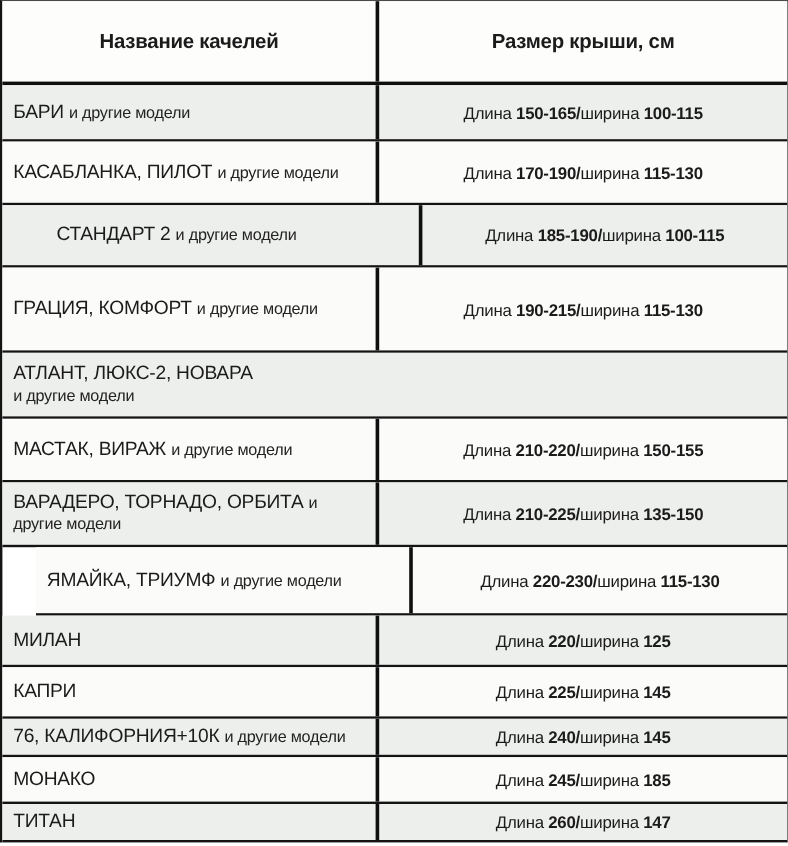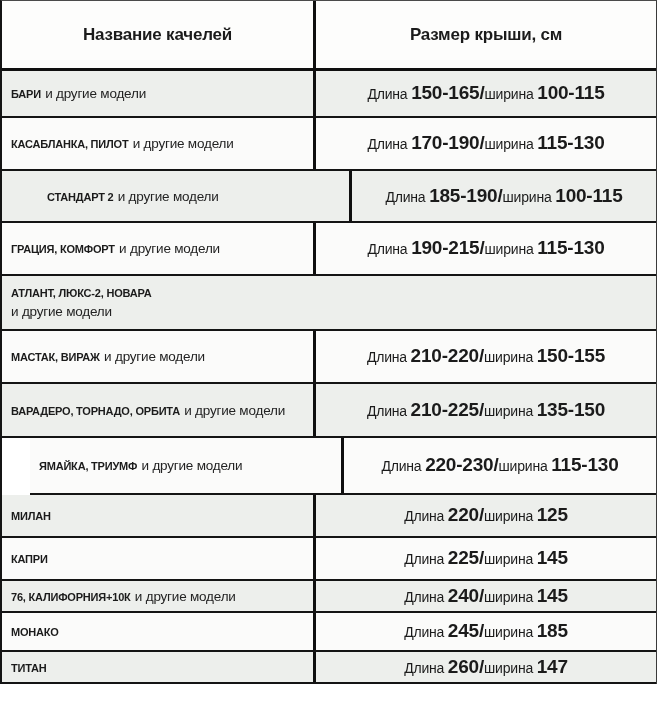--- a/index.html
+++ b/index.html
@@ -34,50 +34,50 @@
   .row {
     display: flex;
     height: 50px;
     border-bottom: 2px solid #141414;
     background: #fbfbfa;
   }
   .row.shaded { background: #edefec; }
   #tbody .row:nth-child(1)  { height: 47px; }
   #tbody .row:nth-child(2)  { height: 53px; }
   #tbody .row:nth-child(3)  { height: 52px; padding-left: 36px; }
-  #tbody .row:nth-child(4)  { height: 53px; justify-content: center; }
+  #tbody .row:nth-child(4)  { height: 71px; justify-content: center; }
   #tbody .row:nth-child(5)  { height: 55px; }
   #tbody .row:nth-child(6)  { height: 53px; }
   #tbody .row:nth-child(7)  { height: 54px; }
   #tbody .row:nth-child(8)  { height: 57px; margin-left: 28px; }
   #tbody .row:nth-child(9)  { height: 43px; }
   #tbody .row:nth-child(10) { height: 43px; }
   #tbody .row:nth-child(11) { height: 32px; }
   #tbody .row:nth-child(12) { height: 39px; }
   #tbody .row:nth-child(13) { height: 32px; }
 
   .cell-name {
     width: 311px;
     padding: 2px 6px 2px 9px;
     display: flex; flex-direction: column; justify-content: center;
   }
   .name-line { line-height: 18px; letter-spacing: -0.2px; }
-  .swing-name { font-weight: 700; font-size: 11px; }
+  .swing-name { font-weight: 400; font-size: 16px; }
   .swing-suffix { font-weight: 400; font-size: 13.5px; color: #232323; }
   
   #tbody .row:nth-child(5) .swing-name { display: block; }
 
   .cell-size {
     flex: 1;
     border-left: 3px solid #0f0f0f;
     display: flex; align-items: center; justify-content: center;
     text-align: center;
   }
   .size-line { line-height: 18px; letter-spacing: -0.2px; font-size: 14px; }
-  .size-num { font-weight: 700; font-size: 19px; }
+  .size-num { font-weight: 700; font-size: 14px; }
 </style>
 </head>
 <body>
 
 <div class="table">
   <div class="header-row">
     <div class="hcell hcell-name">Название качелей</div>
     <div class="hcell hcell-size">Размер крыши, см</div>
   </div>
   <div id="tbody">

